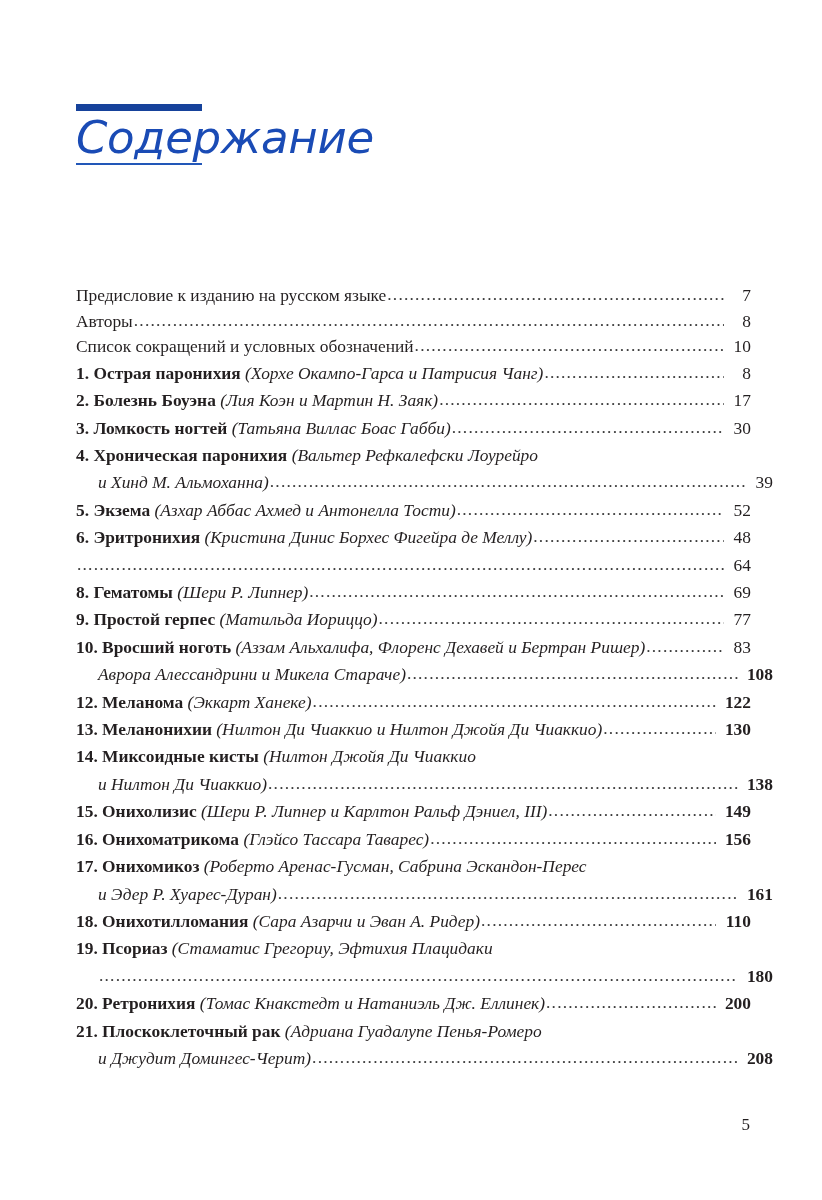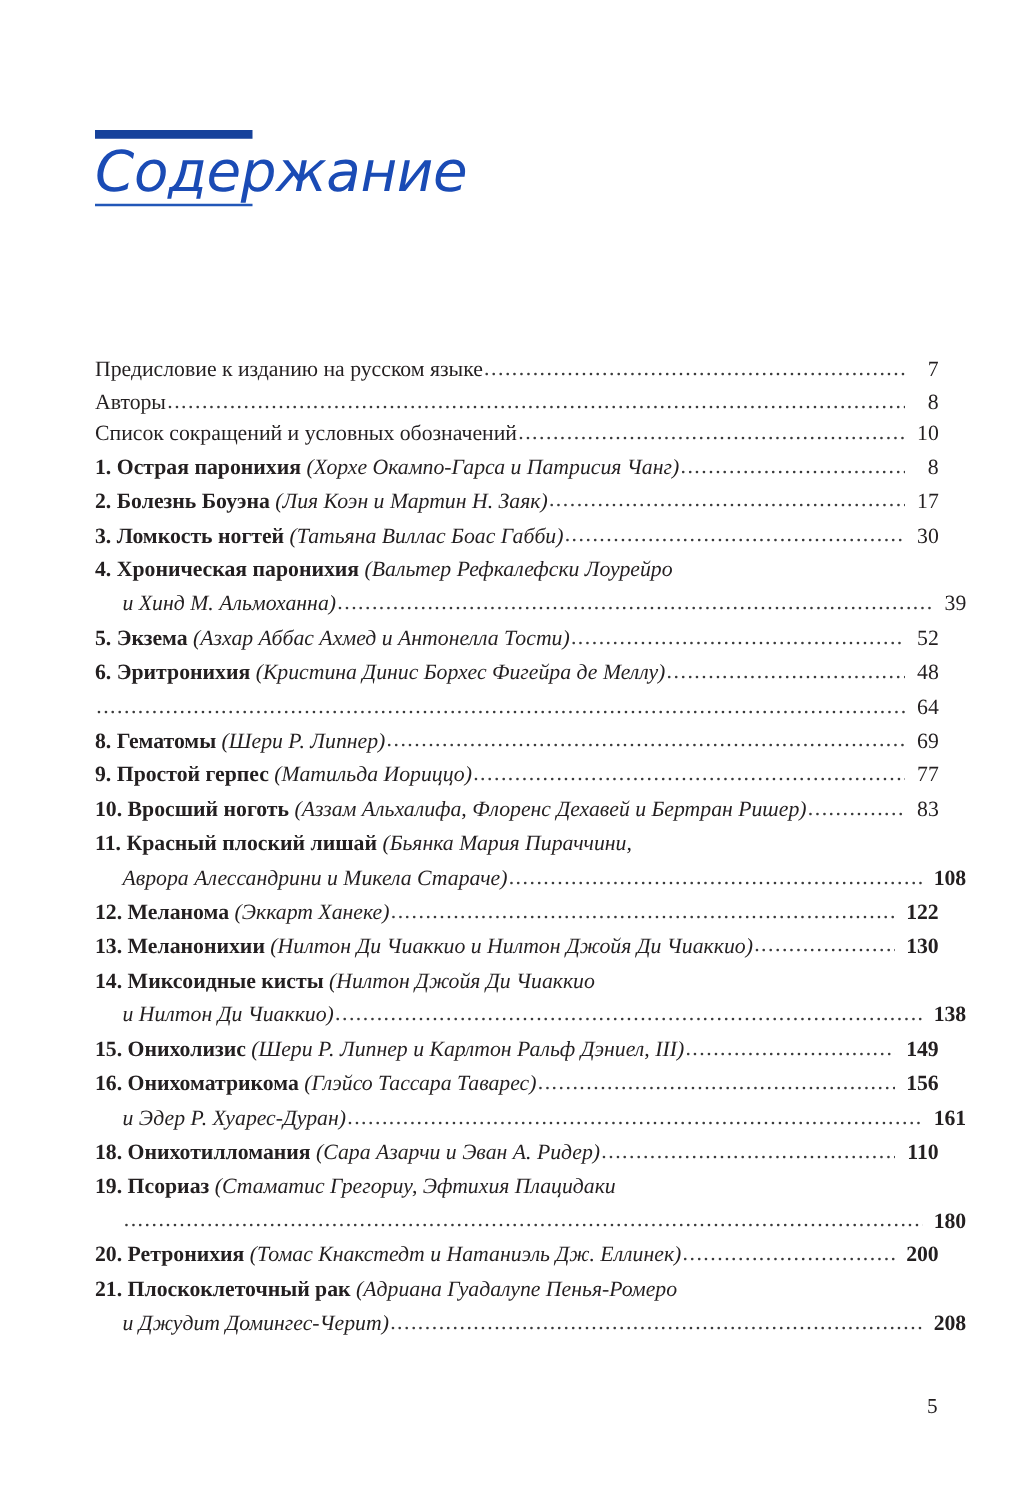--- a/index.html
+++ b/index.html
@@ -219,23 +219,20 @@
         </div>
       </div>
       <div class="toc-entry chapter">
         <div class="line">
           <span class="txt"><span class="tt-bold">10. Вросший ноготь </span><span class="tt-italic">(Аззам Альхалифа, Флоренс Дехавей и Бертран Ришер)</span></span>
           <span class="leader">...............................................................................................................................................................</span>
           <span class="pageno">83</span>
         </div>
       </div>
       <div class="toc-entry chapter">
-        <div class="line">
-          <span class="txt"><span class="tt-bold">11. Красный плоский лишай </span><span class="tt-italic">(Бьянка Мария Пираччини,</span></span>
-        </div>
         <div class="line indent">
           <span class="txt"><span class="tt-italic">Аврора Алессандрини и Микела Стараче)</span><span class="tt-plain"> </span></span>
           <span class="leader">...............................................................................................................................................................</span>
           <span class="pageno wide">108</span>
         </div>
       </div>
       <div class="toc-entry chapter">
         <div class="line">
           <span class="txt"><span class="tt-bold">12. Меланома </span><span class="tt-italic">(Эккарт Ханеке)</span><span class="tt-plain"> </span></span>
           <span class="leader">...............................................................................................................................................................</span>
@@ -267,20 +264,23 @@
         </div>
       </div>
       <div class="toc-entry chapter">
         <div class="line">
           <span class="txt"><span class="tt-bold">16. Онихоматрикома </span><span class="tt-italic">(Глэйсо Тассара Таварес)</span><span class="tt-plain"> </span></span>
           <span class="leader">...............................................................................................................................................................</span>
           <span class="pageno wide">156</span>
         </div>
       </div>
       <div class="toc-entry chapter">
+        <div class="line">
+          <span class="txt"><span class="tt-bold">17. Онихомикоз </span><span class="tt-italic">(Роберто Аренас-Гусман, Сабрина Эскандон-Перес</span></span>
+        </div>
         <div class="line indent">
           <span class="txt"><span class="tt-italic">и Эдер Р. Хуарес-Дуран)</span></span>
           <span class="leader">...............................................................................................................................................................</span>
           <span class="pageno wide">161</span>
         </div>
       </div>
       <div class="toc-entry chapter">
         <div class="line">
           <span class="txt"><span class="tt-bold">18. Онихотилломания </span><span class="tt-italic">(Сара Азарчи и Эван А. Ридер)</span><span class="tt-plain"> </span></span>
           <span class="leader">...............................................................................................................................................................</span>

